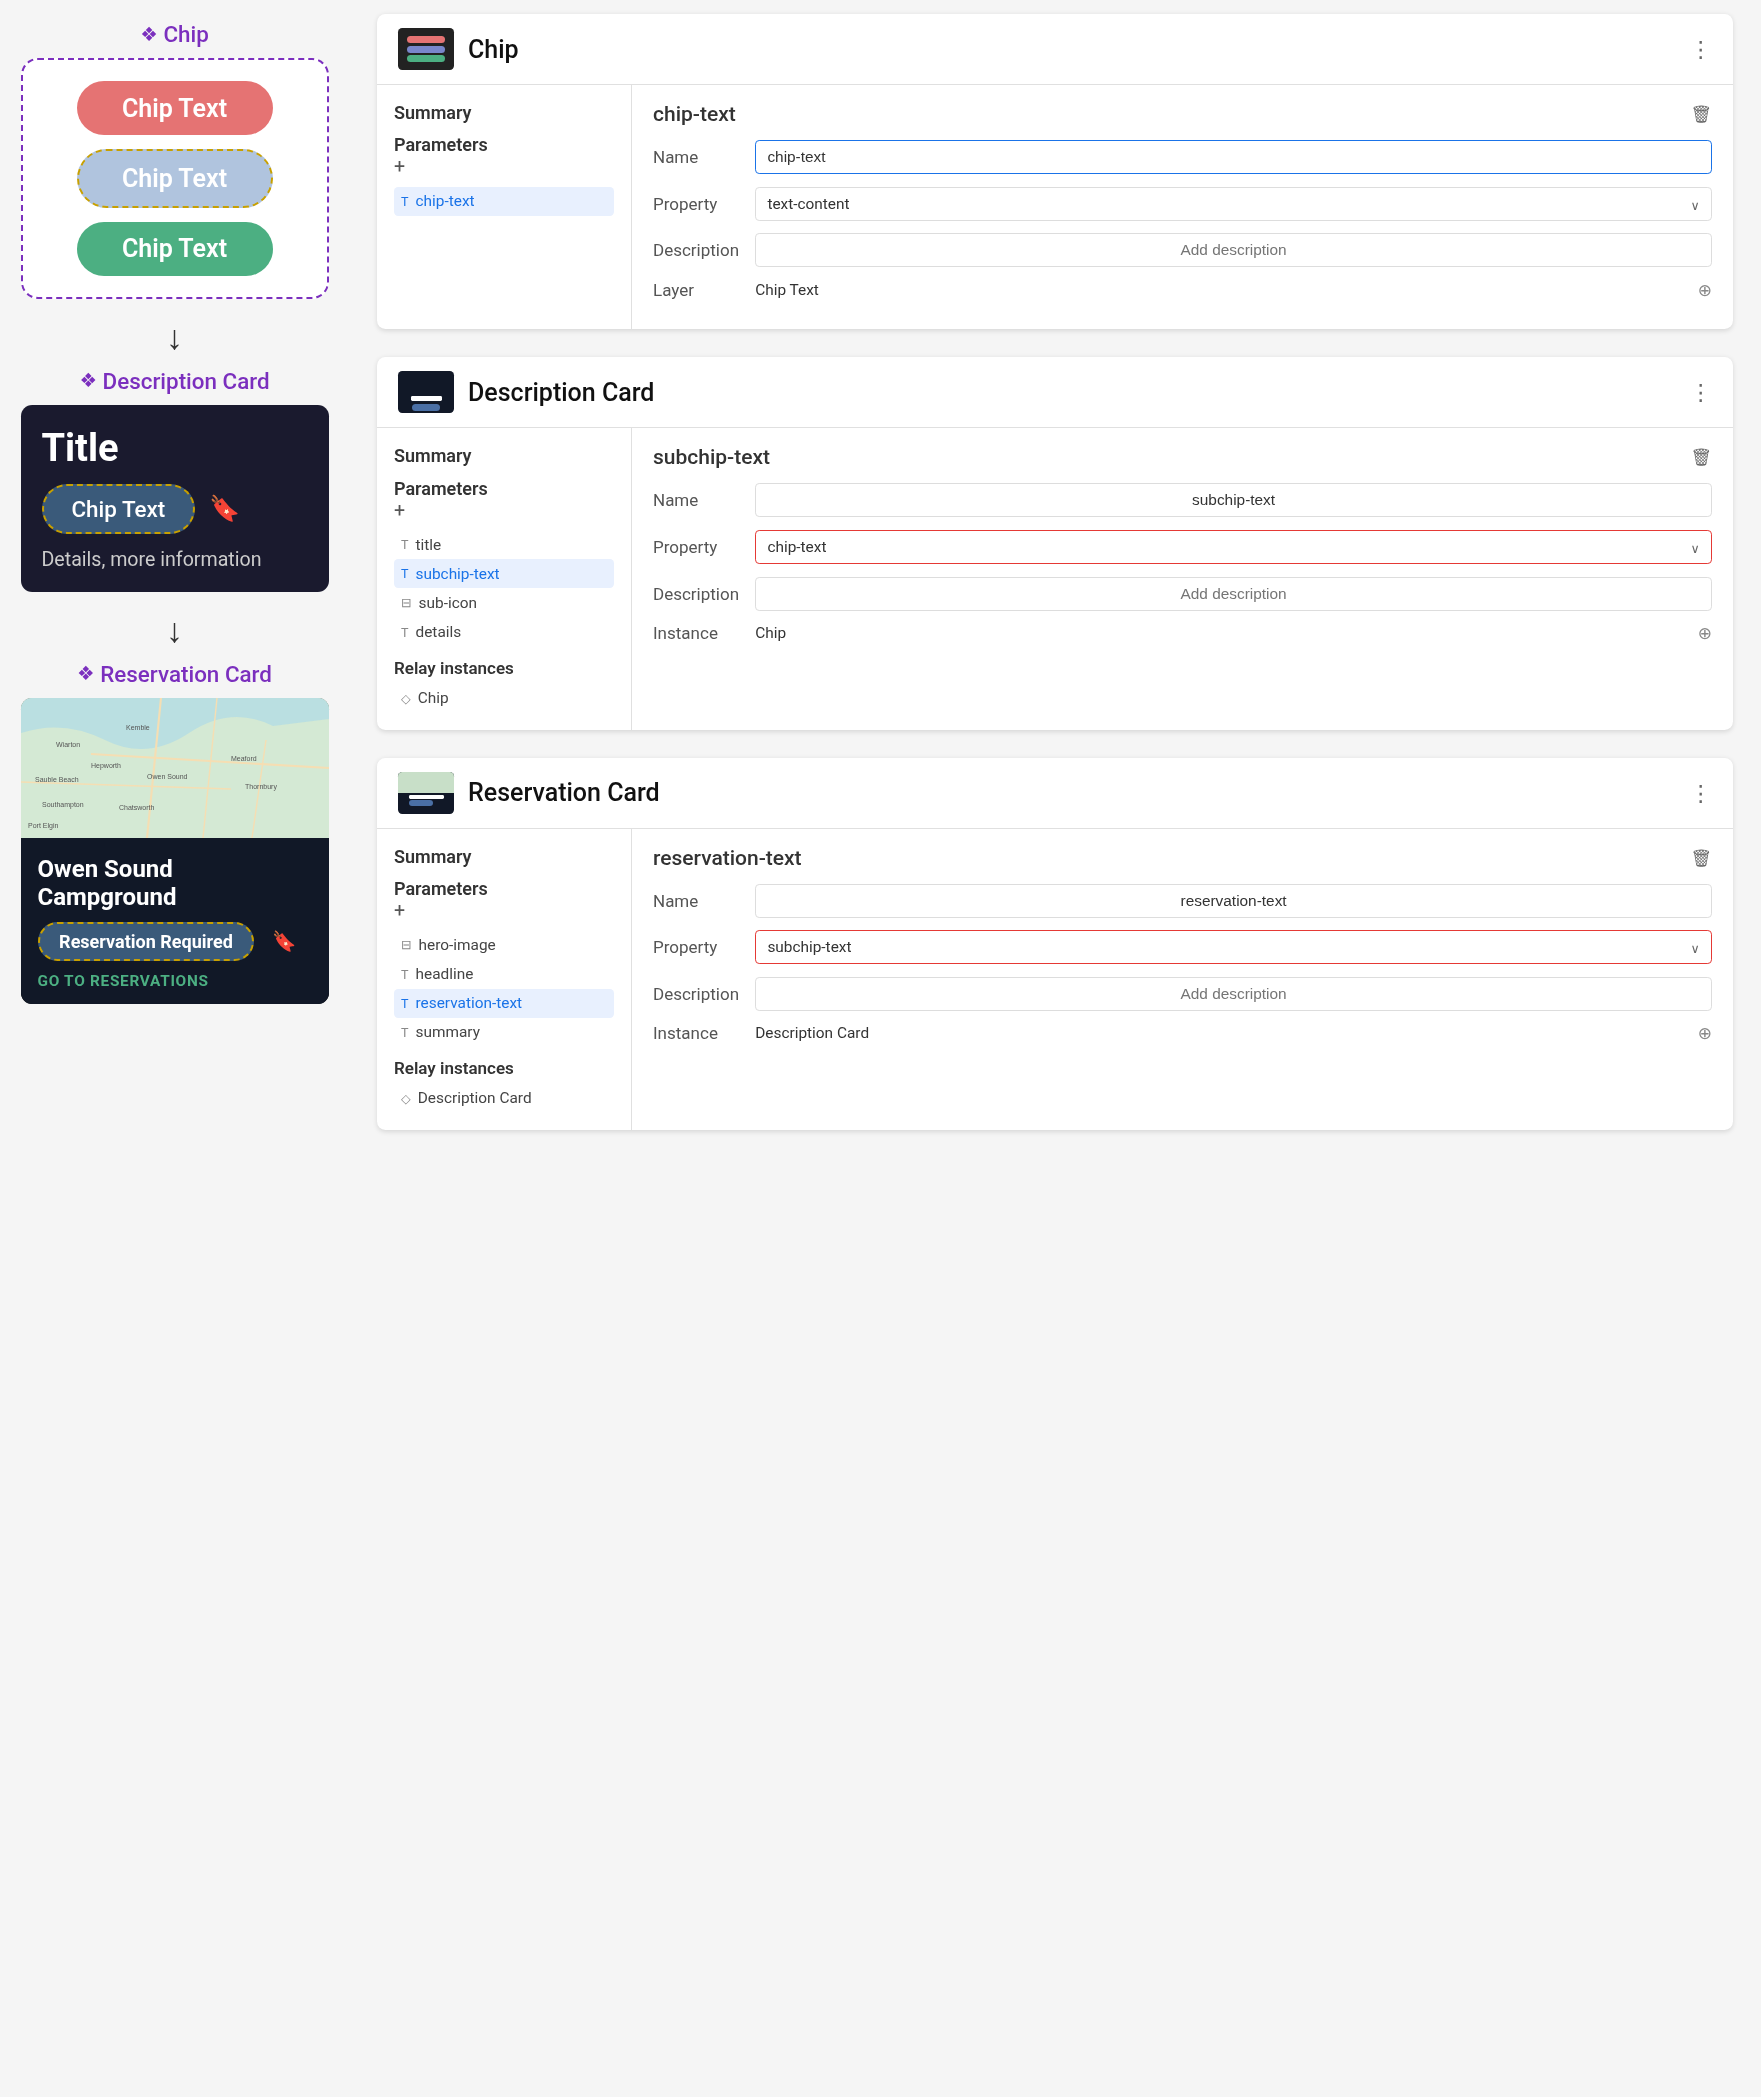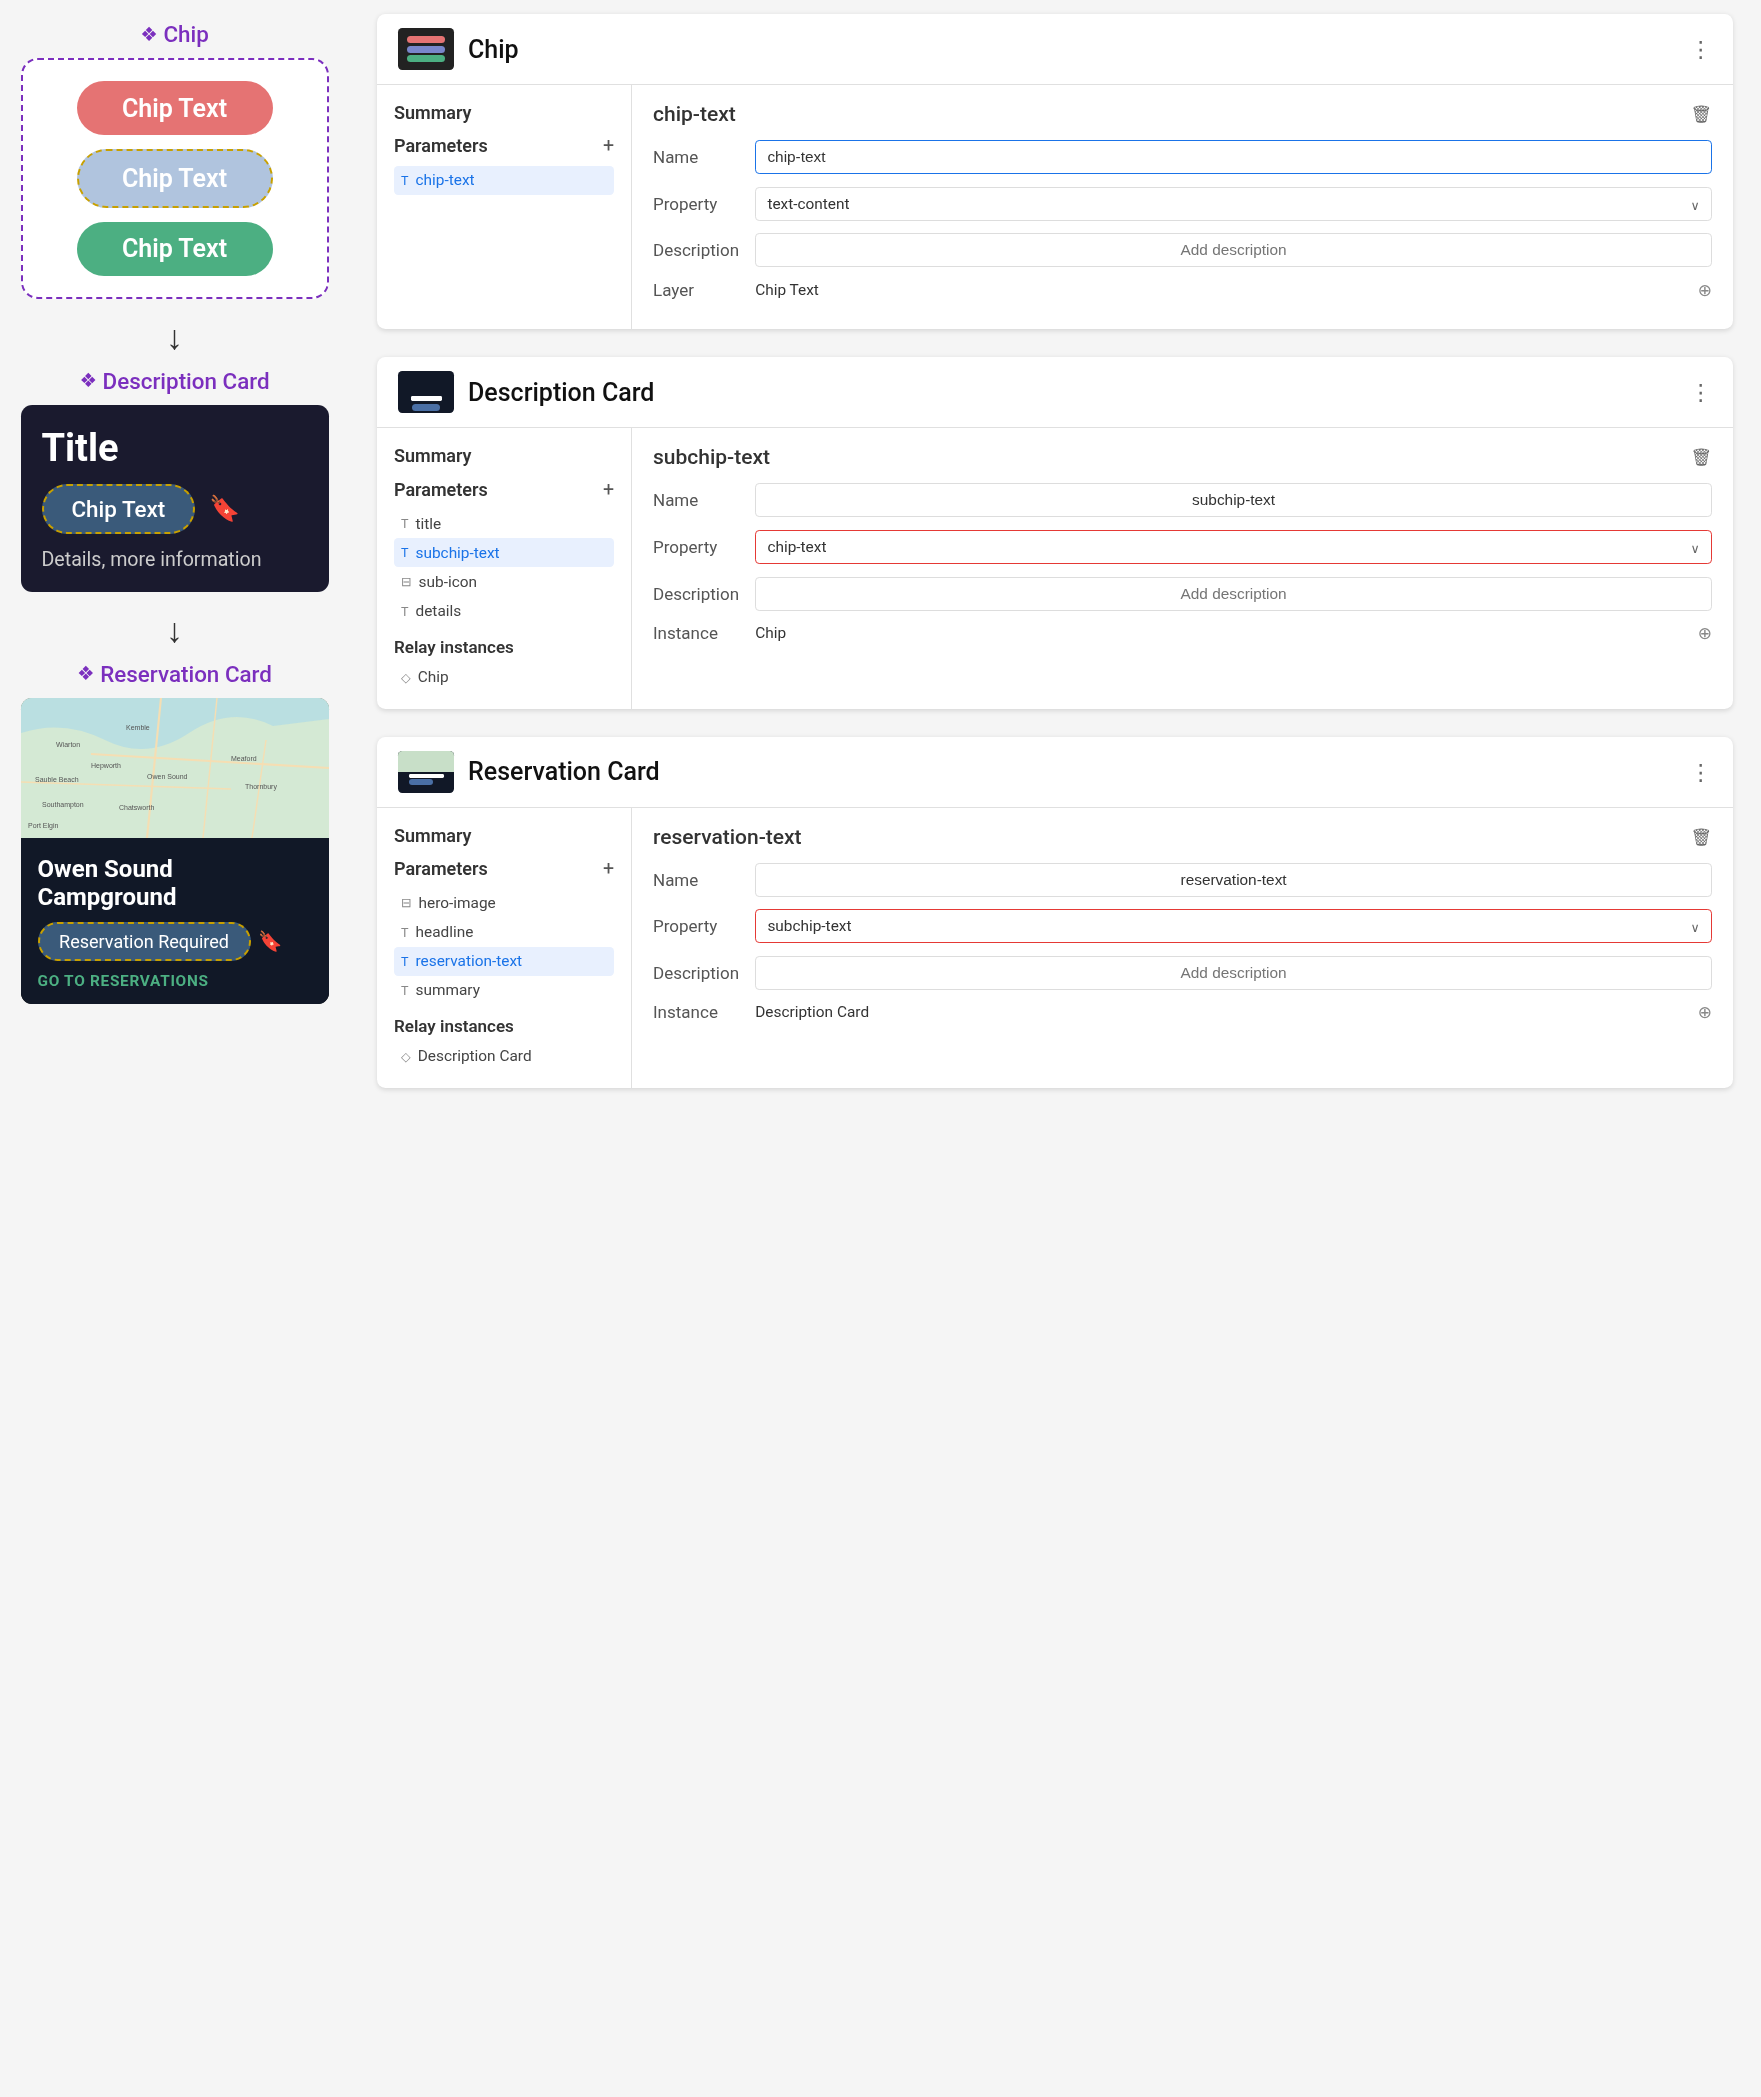--- a/index.html
+++ b/index.html
@@ -141,22 +141,23 @@
       color: white;
     }
     .res-card-headline {
       font-size: 24px;
       font-weight: 700;
       margin-bottom: 11.2px;
     }
     .res-card-chip-row {
       display: flex;
       align-items: center;
-      gap: 8px;
+      gap: 18px;
       margin-bottom: 11.2px;
+      font-weight: bold;
     }
     .res-chip {
       border: 2.1px dashed #c8a000;
       border-radius: 35px;
       padding: 7px 19.6px;
       font-size: 18px;
       color: white;
       background: #3a5a7a;
     }
     .res-card-summary {
@@ -221,23 +222,23 @@
       padding: 17px;
     }
     .summary-col h3 {
       font-size: 18px;
       font-weight: 600;
       margin-bottom: 11.2px;
       color: #333;
     }
     .params-header {
       display: flex;
-      align-items: center;
       justify-content: space-between;
       margin-bottom: 8.4px;
+      flex-direction: column;
     }
     .params-header h3 {
       font-size: 18px;
       font-weight: 600;
       color: #333;
       margin: 0;
     }
     .plus-icon {
       font-size: 19.6px;
       color: #555;

